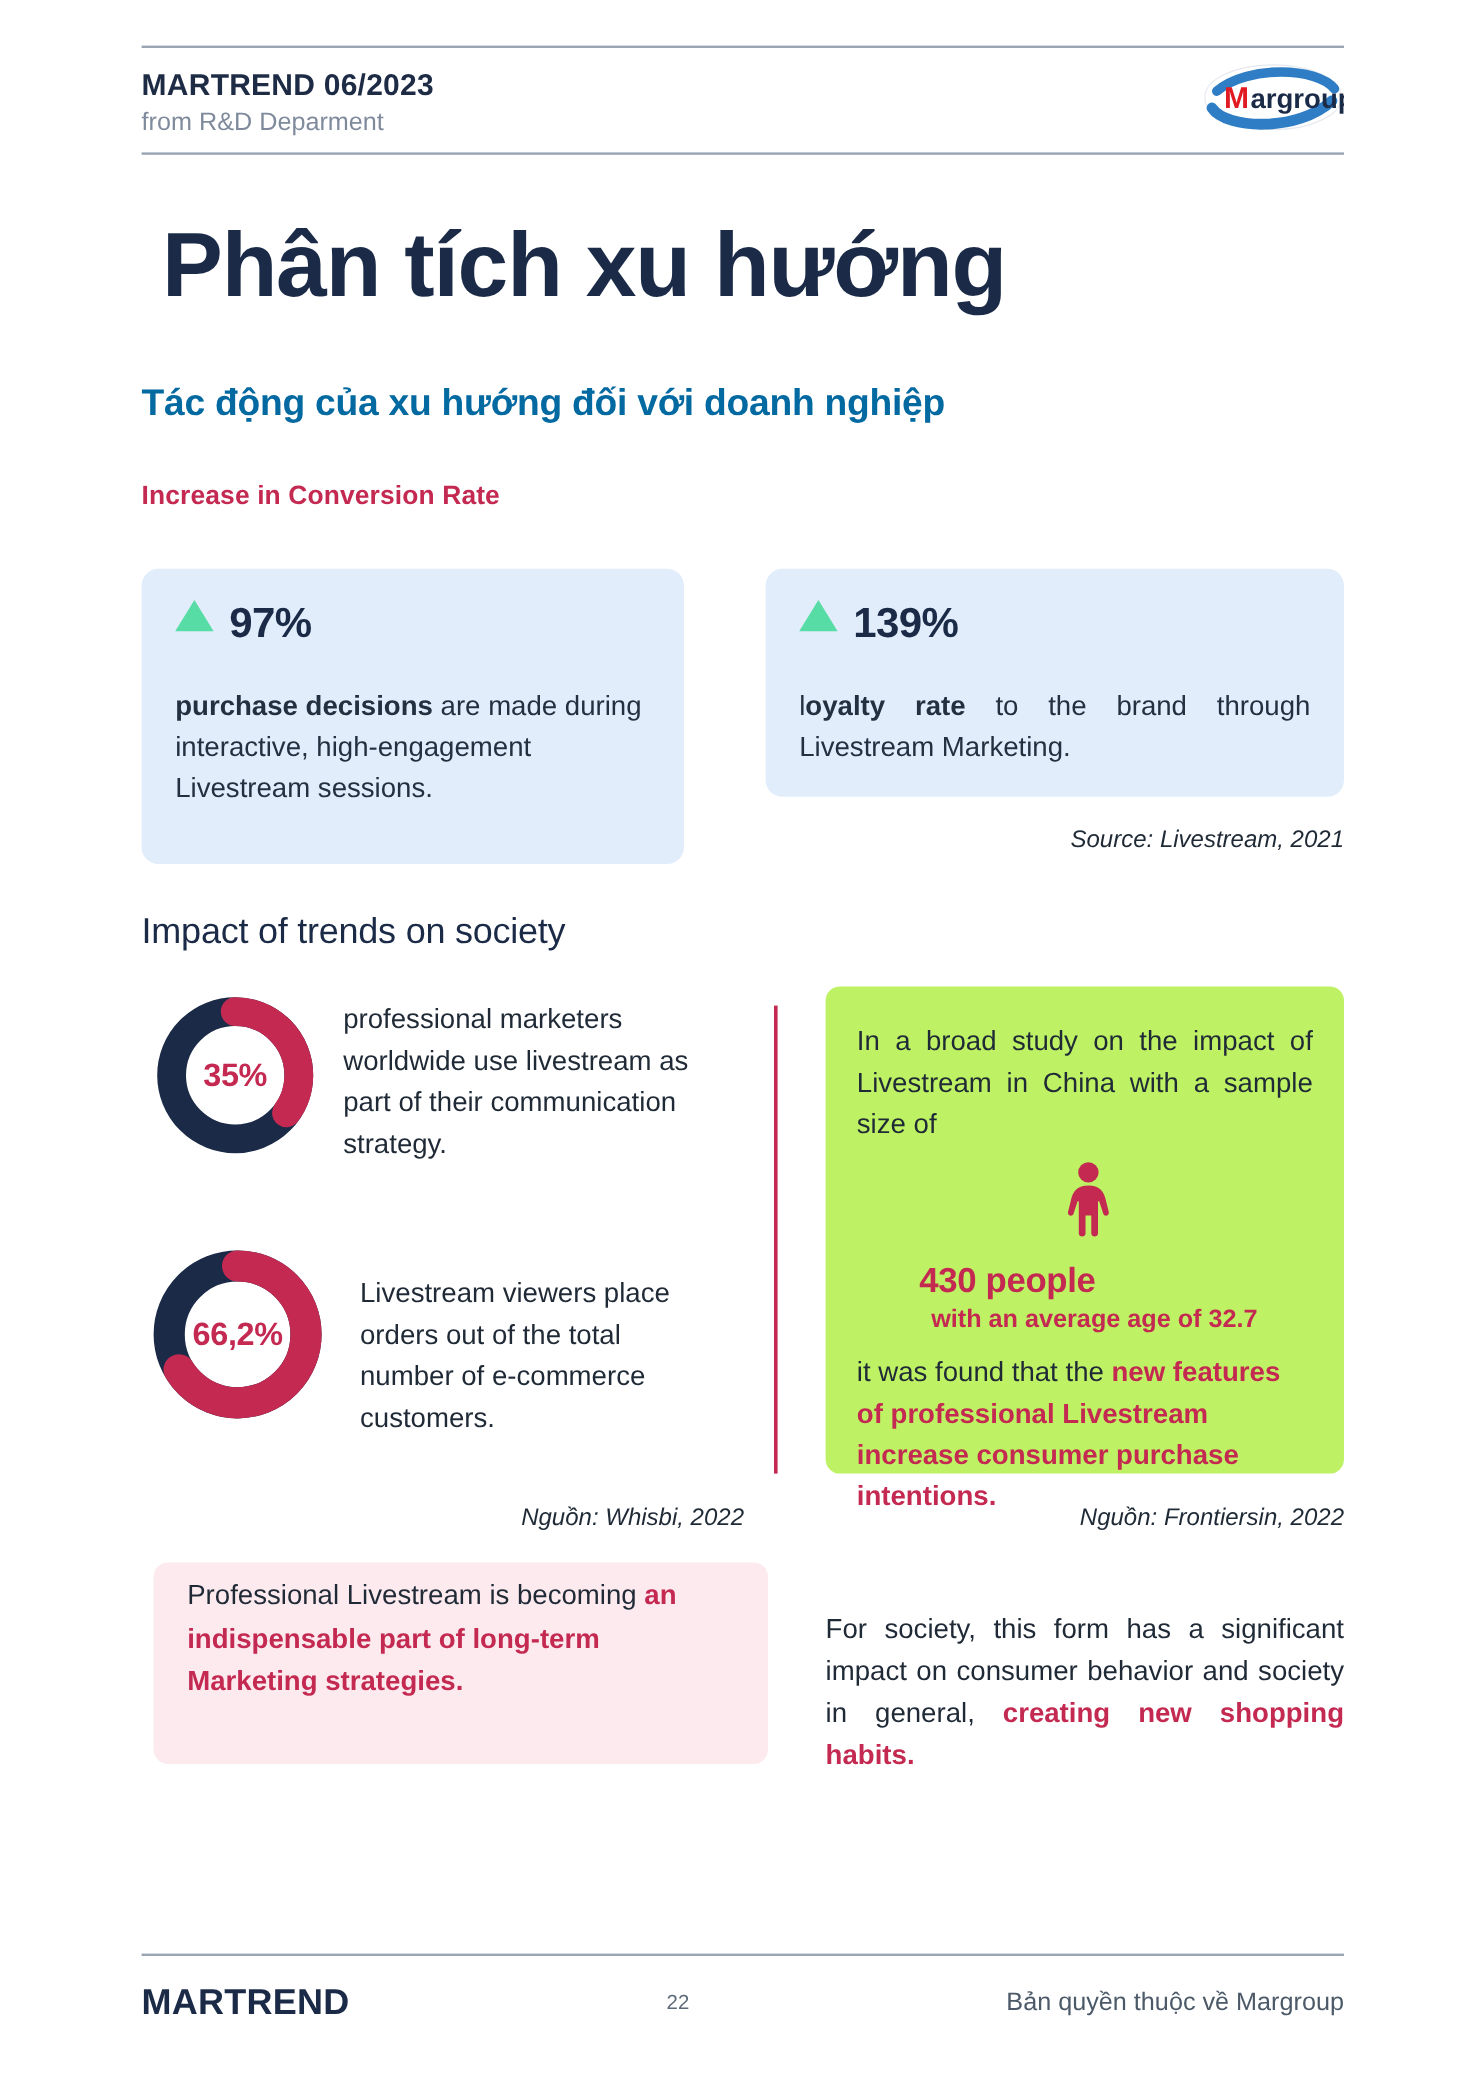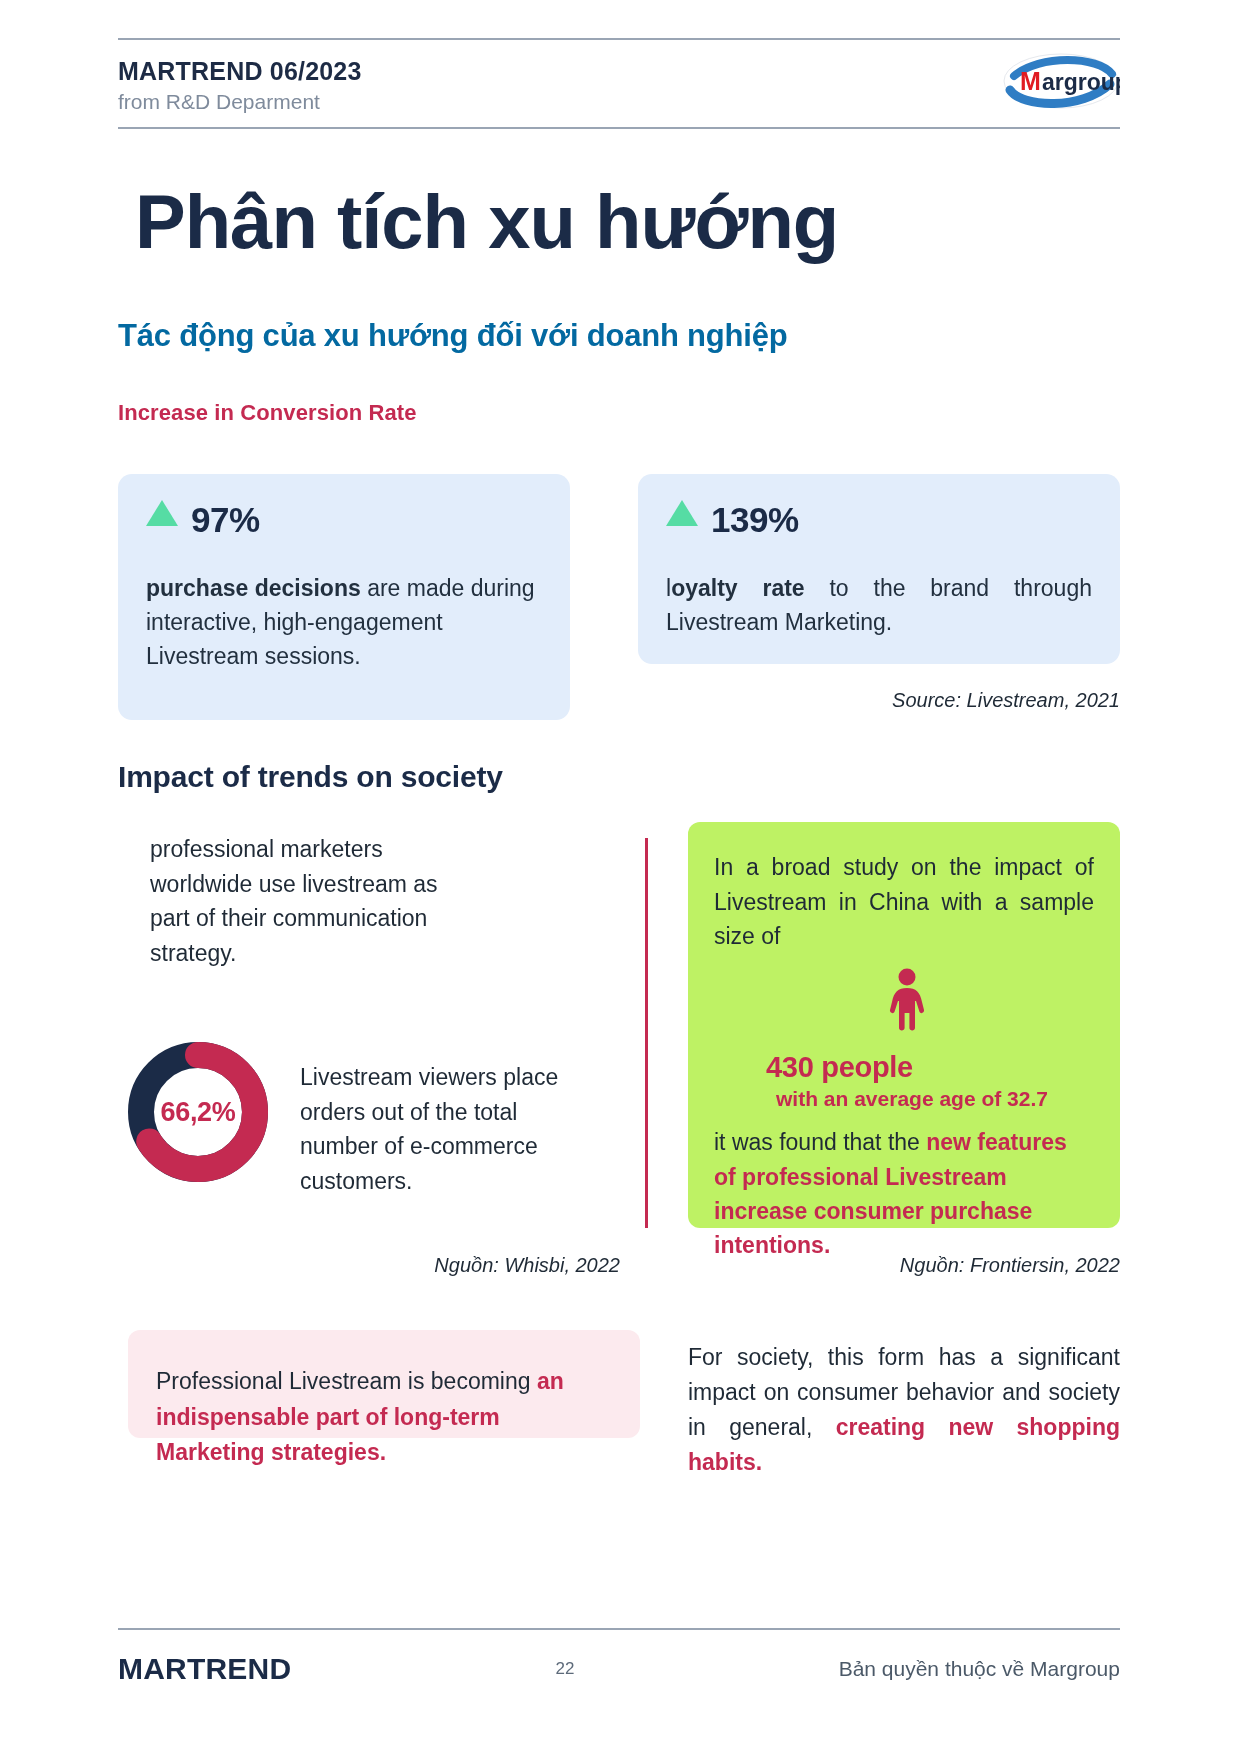--- a/index.html
+++ b/index.html
@@ -122,21 +122,21 @@
     font-style: italic;
     color: #1f2a36;
   }
   #source-livestream { left: 638px; top: 689px; width: 482px; text-align: right; }
 
   
   .impact-heading {
     position: absolute;
     left: 118px; top: 760px;
     font-size: 30px;
-    font-weight: 700;
+    font-weight: 400;
     color: #1b2b47;
     letter-spacing: -0.2px;
   }
 
   .donut-row { position: absolute; display: flex; align-items: flex-start; }
   #donut-row-0 { left: 128px; top: 828px; }
   #donut-row-1 { left: 124px; top: 1038px; }
   .donut {
     position: relative;
     width: 136px; height: 136px;
@@ -217,25 +217,25 @@
     color: #1f2a36;
     line-height: 1.48;
   }
   .pink-conclusion b { color: #c42a51; font-weight: 700; }
 
   #source-frontiersin { left: 688px; top: 1254px; width: 432px; text-align: right; }
 
   
   .bottom-pink {
     position: absolute;
-    left: 128px; top: 1330px;
-    width: 512px; height: 108px;
+    left: 128px; top: 1302px;
+    width: 512px; height: 168px;
     background: #fceaee;
     border-radius: 12px;
-    padding: 34px 28px;
+    padding: 10px 28px;
   }
   .bottom-pink-text {
     font-size: 23px;
     color: #1f2a36;
     line-height: 1.55;
   }
   .bottom-pink-text b { color: #c42a51; font-weight: 700; }
 
   .bottom-right {
     position: absolute;
@@ -319,20 +319,27 @@
       <div class="stat-value">139%</div>
     </div>
     <div class="stat-text justified"><span>l</span><b>oyalty rate</b><span> to the brand through Livestream Marketing.</span></div>
   </div>
 
   <div class="source-note" id="source-livestream">Source: Livestream, 2021</div>
 
   <h3 class="impact-heading">Impact of trends on society</h3>
 
   <div class="donut-row" id="donut-row-0">
+    <div class="donut">
+      <svg width="136" height="136" viewBox="0 0 136 136" xmlns="http://www.w3.org/2000/svg">
+        <circle cx="68" cy="68" r="53" fill="none" stroke="#1b2b47" stroke-width="24"></circle>
+        <circle cx="68" cy="68" r="53" fill="none" stroke="#c42a51" stroke-width="24" stroke-dasharray="116.6 216.4" stroke-dashoffset="0" stroke-linecap="round" transform="rotate(-90 68 68)"></circle>
+      </svg>
+      <div class="donut-label">35%</div>
+    </div>
     <div class="donut-text">professional marketers worldwide use livestream as part of their communication strategy.</div>
   </div>
 
   <div class="donut-row" id="donut-row-1">
     <div class="donut">
       <svg width="148" height="148" viewBox="0 0 148 148" xmlns="http://www.w3.org/2000/svg">
         <circle cx="74" cy="74" r="57" fill="none" stroke="#1b2b47" stroke-width="26"></circle>
         <circle cx="74" cy="74" r="57" fill="none" stroke="#c42a51" stroke-width="26" stroke-dasharray="237.2 121.0" stroke-dashoffset="0" stroke-linecap="round" transform="rotate(-90 74 74)"></circle>
       </svg>
       <div class="donut-label">66,2%</div>

